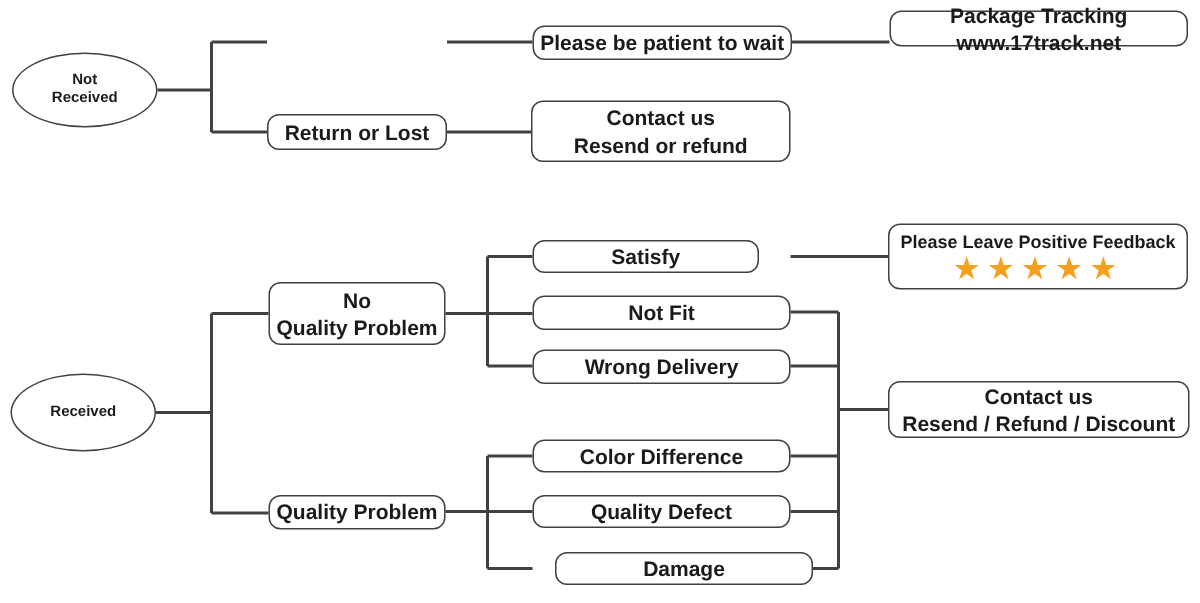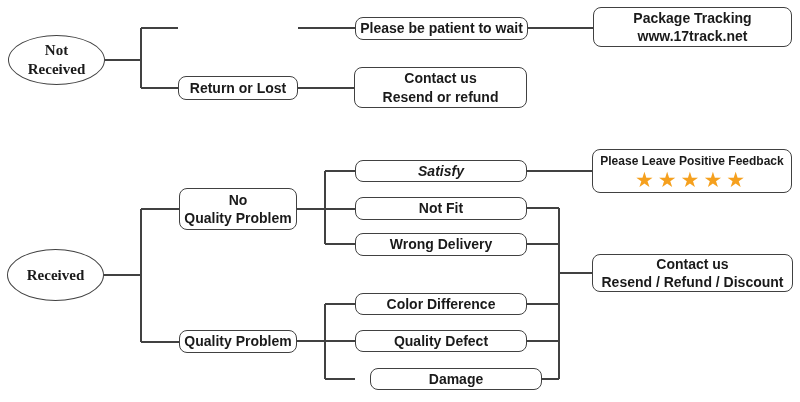--- a/index.html
+++ b/index.html
@@ -25,33 +25,33 @@
     display: flex;
     flex-direction: column;
     align-items: center;
     justify-content: center;
     text-align: center;
     font-weight: bold;
     line-height: 1.3;
     white-space: pre-line;
   }
   .box { border-radius: 8px; font-size: 14px; }
-  .ellipse { border-radius: 50%; font-size: 15px; line-height: 1.25; font-family: Liberation Serif, serif; }
+  .ellipse { border-radius: 50%; font-size: 10px; line-height: 1.25; }
 
   
   .n-not-received   { left: 8px;   top: 35px;  width: 97px;  height: 50px; }
   .n-on-the-way     { left: 178px; top: 17px;  width: 120px; height: 23px; }
   .n-be-patient     { left: 355px; top: 17px;  width: 173px; height: 23px; }
-  .n-package        { left: 593px; top: 7px;   width: 199px; height: 40px; }
+  .n-package        { left: 593px; top: 7px;   width: 199px; height: 24px; }
   .n-return-lost    { left: 178px; top: 76px;  width: 120px; height: 24px; }
   .n-contact-top    { left: 354px; top: 67px;  width: 173px; height: 41px; }
   .n-received       { left: 7px;   top: 249px; width: 97px;  height: 52px; }
   .n-no-quality     { left: 179px; top: 188px; width: 118px; height: 42px; }
   .n-quality        { left: 179px; top: 330px; width: 118px; height: 23px; }
-  .n-satisfy        { left: 355px; top: 160px; width: 172px; height: 22px; font-style: italic; }
+  .n-satisfy        { left: 355px; top: 160px; width: 151px; height: 22px; }
   .n-not-fit        { left: 355px; top: 197px; width: 172px; height: 23px; text-align: right; }
   .n-wrong-delivery { left: 355px; top: 233px; width: 172px; height: 23px; }
   .n-color-diff     { left: 355px; top: 293px; width: 172px; height: 22px; }
   .n-quality-defect { left: 355px; top: 330px; width: 172px; height: 22px; }
   .n-damage         { left: 355px; top: 368px; width: 172px; height: 22px; margin-left: 15px; }
   .n-feedback       { left: 592px; top: 149px; width: 200px; height: 44px; padding-top: 2px; }
   .n-contact-bottom { left: 592px; top: 254px; width: 201px; height: 38px; }
 
   .n-feedback .fb-label { font-size: 12px; font-weight: bold; line-height: 1.2; }
   .star-row { line-height: 1; margin-top: 1px; letter-spacing: 4px; }

